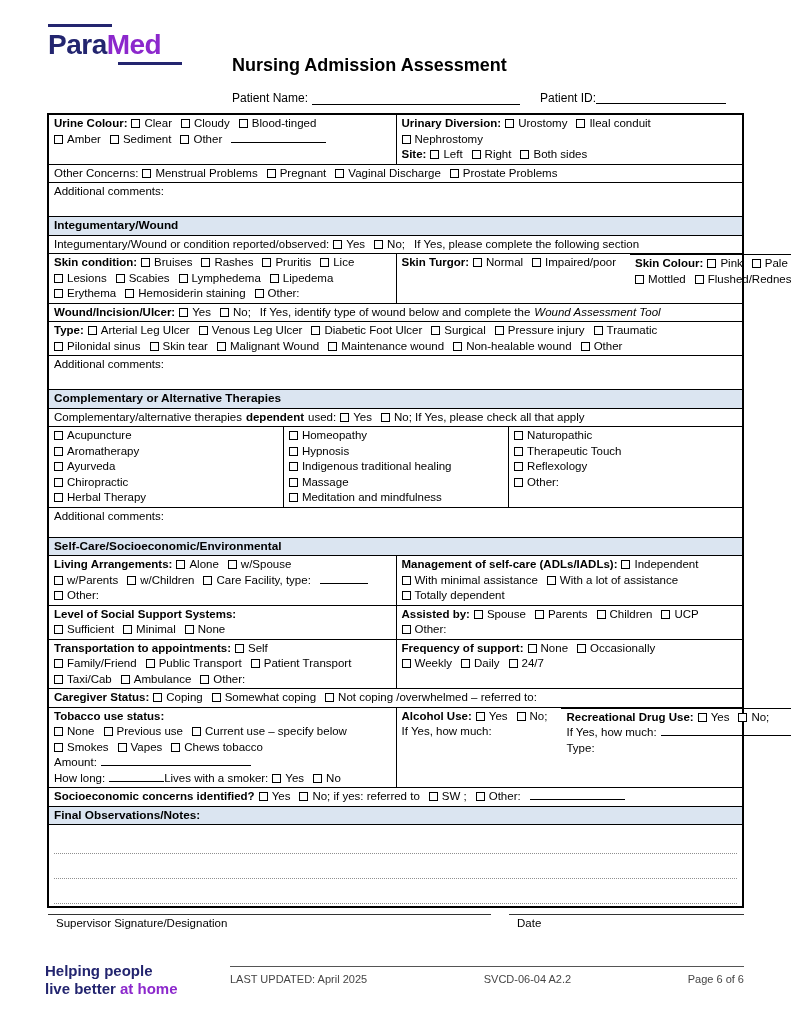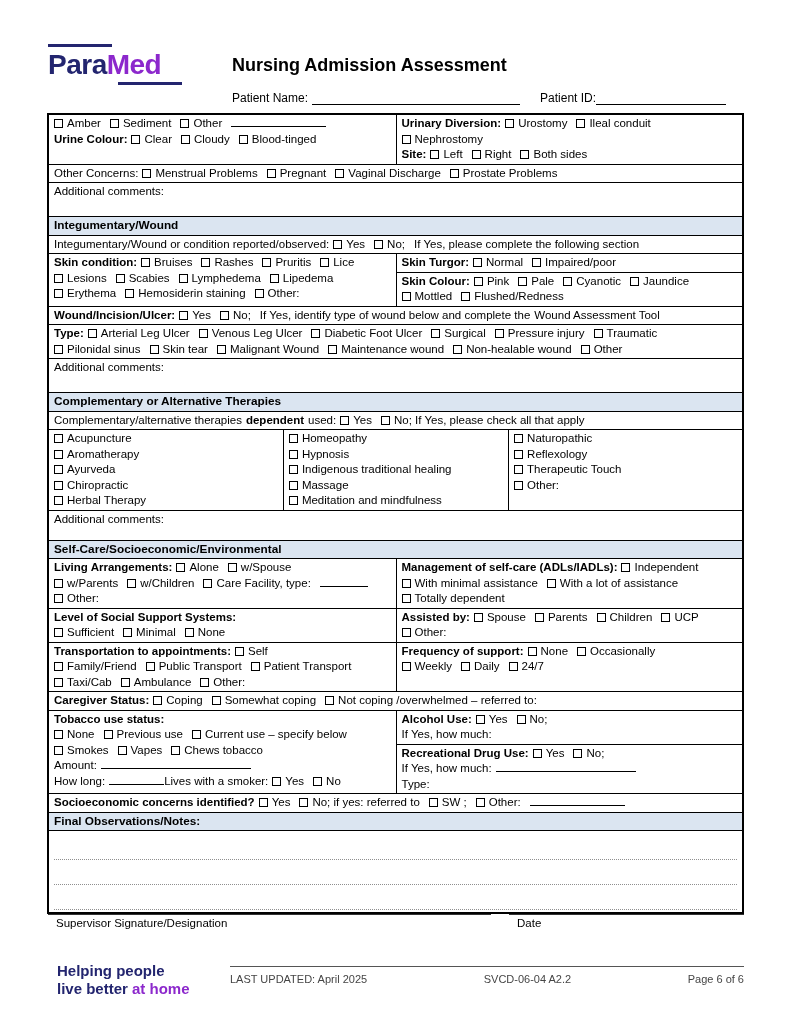--- a/index.html
+++ b/index.html
@@ -1,73 +1,73 @@
 <!DOCTYPE html>
 <html style="--navy: #23256f; --purple: #8c28cc; --header-bg: #dbe5f1; --footer-gray: #454545;"><head>
 <meta charset="utf-8">
 <style>
   :root{ --navy:#23256f; --purple:#8c28cc; --header-bg:#dbe5f1; --footer-gray:#454545; }
   *{box-sizing:border-box;margin:0;padding:0}
   html,body{background:#fff}
   body{width:791px;height:1024px;position:relative;font-family:"Liberation Sans",sans-serif;color:#000;overflow:hidden}
 
   
-  .logo{position:absolute;left:48px;top:44px;width:140px}
+  .logo{position:absolute;left:48px;top:24px;width:140px}
   .logo .rule-top{display:block;width:64px;height:3px;background:var(--navy);margin-bottom:3px}
   .logo .logo-text{font-size:28px;font-weight:bold;line-height:30px;letter-spacing:-0.5px}
   .logo .para{color:var(--navy)}
   .logo .med{color:var(--purple)}
   .logo .rule-bottom{display:block;width:64px;height:3px;background:var(--navy);margin-left:70px;margin-top:2px}
   .title{position:absolute;left:232px;top:55px;font-size:18px;font-weight:bold}
 
   .patient-line{position:absolute;left:232px;top:91px;width:512px;font-size:12px;display:flex;align-items:flex-end}
   .patient-line .plabel{white-space:nowrap}
   .blankline{display:inline-block;border-bottom:1px solid #000;height:13px}
   .pn-blank{width:208px;margin-left:4px}
   .pid-blank{width:130px}
-  .pid-group{margin-left:20px;display:flex;align-items:center}
+  .pid-group{margin-left:20px;display:flex;align-items:flex-start}
 
   
   .form-table{position:absolute;left:47px;top:113px;width:697px;border:2px solid #000;font-size:11.5px;line-height:15.5px}
   .tr{display:flex;border-top:1px solid #000}
   .form-table > :first-child{border-top:none}
   .full{border-top:1px solid #000;padding:1px 5px}
   .sect{border-top:1px solid #000;background:var(--header-bg);font-weight:bold;padding:1px 5px;font-size:11.8px}
   .cellL{width:50%;padding:1px 5px}
   .cellR{width:50%;border-left:1px solid #000;padding:1px 5px}
-  .cellR.stack{padding:0;display:flex;flex-direction:column}
+  .cellR.stack{padding:0;display:flex;flex-direction:row}
   .sub{padding:1px 5px}
   .sub + .sub{border-top:1px solid #000}
   .sub.grow{flex:1}
   .tcol{width:33.75%;padding:1px 5px}
   .tcol + .tcol{border-left:1px solid #000}
   .tcol.mid{width:32.5%}
   .minh-comments{min-height:34px}
   .minh-comments-s{min-height:30px}
 
   .ln{white-space:nowrap}
   .lbl{font-weight:bold;margin-right:4px}
   .txt{margin-right:4px}
-  .ital{}
+  .ital{font-style:italic}
   .opt{margin-right:9px;white-space:nowrap}
   .cb{display:inline-block;width:9px;height:9px;border:1px solid #000;background:#fff;margin-right:4px;vertical-align:-1px}
   .blank{display:inline-block;border-bottom:1px solid #000;height:11px;vertical-align:baseline}
 
   .notes{border-top:1px solid #000;min-height:80px;padding:4px 5px 2px}
   .dotline{height:25px;border-bottom:1px dotted #8f8f8f}
 
   
   .sig{position:absolute;left:48px;top:914px;width:696px;display:flex;font-size:11.5px}
   .sig .sig-left{width:443px}
   .sig .sig-right{width:235px;margin-left:18px}
   .sigline{display:block;border-top:1.5px solid #333;padding-top:2px;padding-left:8px}
 
   
   .footer{position:absolute;left:45px;top:960px;width:699px}
-  .tagline{position:absolute;left:12px;top:2px;font-size:15px;font-weight:bold;line-height:18px;color:var(--navy)}
+  .tagline{position:absolute;left:0;top:2px;font-size:15px;font-weight:bold;line-height:18px;color:var(--navy)}
   .tagline .accent{color:var(--purple)}
   .footer-right{position:absolute;left:185px;top:6px;width:514px;border-top:1px solid #555;padding-top:6px;
                 display:flex;justify-content:space-between;font-size:11px;color:var(--footer-gray)}
   .footer-right .fcenter{text-align:center}
   .footer-right .fright{}
 </style>
 </head>
 <body>
 
 <div class="logo">
@@ -84,22 +84,22 @@
   <span class="pid-group">
     <span class="plabel">Patient ID:</span>
     <span class="blankline pid-blank"></span>
   </span>
 </div>
 
 <div class="form-table">
 
   <div class="tr">
     <div class="cellL">
+        <div class="ln"><span class="lbl">Urine Colour:</span><span class="opt"><span class="cb"></span>Clear</span><span class="opt"><span class="cb"></span>Cloudy</span><span class="opt"><span class="cb"></span>Blood-tinged</span></div>
         <div class="ln"><span class="opt"><span class="cb"></span>Amber</span><span class="opt"><span class="cb"></span>Sediment</span><span class="opt"><span class="cb"></span>Other</span><span class="blank" style="width: 95px;"></span></div>
-        <div class="ln"><span class="lbl">Urine Colour:</span><span class="opt"><span class="cb"></span>Clear</span><span class="opt"><span class="cb"></span>Cloudy</span><span class="opt"><span class="cb"></span>Blood-tinged</span></div>
       </div>
     <div class="cellR">
         <div class="ln"><span class="lbl">Urinary Diversion:</span><span class="opt"><span class="cb"></span>Urostomy</span><span class="opt"><span class="cb"></span>Ileal conduit</span></div>
         <div class="ln"><span class="opt"><span class="cb"></span>Nephrostomy</span></div>
         <div class="ln"><span class="lbl">Site:</span><span class="opt"><span class="cb"></span>Left</span><span class="opt"><span class="cb"></span>Right</span><span class="opt"><span class="cb"></span>Both sides</span></div>
       </div>
   </div>
 
   <div class="full">
       <div class="ln"><span class="txt">Other Concerns:</span><span class="opt"><span class="cb"></span>Menstrual Problems</span><span class="opt"><span class="cb"></span>Pregnant</span><span class="opt"><span class="cb"></span>Vaginal Discharge</span><span class="opt"><span class="cb"></span>Prostate Problems</span></div>
@@ -156,22 +156,22 @@
       </div>
     <div class="tcol mid">
         <div class="ln"><span class="opt"><span class="cb"></span>Homeopathy</span></div>
         <div class="ln"><span class="opt"><span class="cb"></span>Hypnosis</span></div>
         <div class="ln"><span class="opt"><span class="cb"></span>Indigenous traditional healing</span></div>
         <div class="ln"><span class="opt"><span class="cb"></span>Massage</span></div>
         <div class="ln"><span class="opt"><span class="cb"></span>Meditation and mindfulness</span></div>
       </div>
     <div class="tcol">
         <div class="ln"><span class="opt"><span class="cb"></span>Naturopathic</span></div>
+        <div class="ln"><span class="opt"><span class="cb"></span>Therapeutic Touch</span></div>
         <div class="ln"><span class="opt"><span class="cb"></span>Reflexology</span></div>
-        <div class="ln"><span class="opt"><span class="cb"></span>Therapeutic Touch</span></div>
         <div class="ln"><span class="opt"><span class="cb"></span>Other:</span></div>
       </div>
   </div>
 
   <div class="full minh-comments-s">
       <div class="ln"><span class="txt">Additional comments:</span></div>
     </div>
 
   <div class="sect">Self-Care/Socioeconomic/Environmental</div>
 

